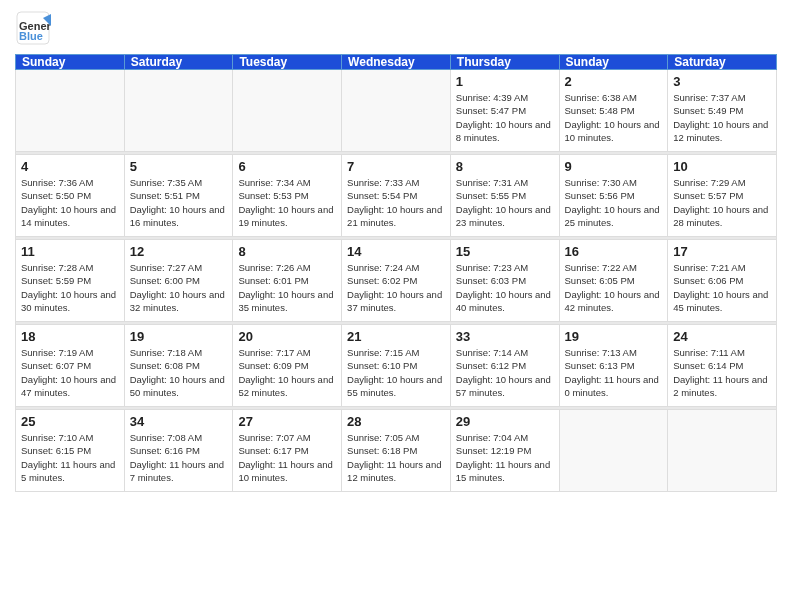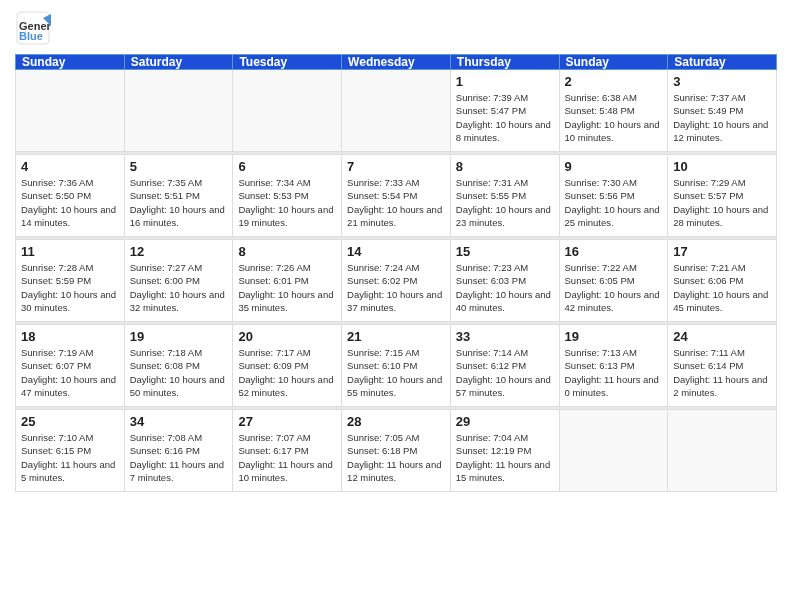--- a/index.html
+++ b/index.html
@@ -113,21 +113,21 @@
         </tr>
     </thead>
     <tbody id="calendar-body">
     <tr>
           <td class="empty"></td>
           <td class="empty"></td>
           <td class="empty"></td>
           <td class="empty"></td>
           <td>
             <span class="day-num">1</span>
-            <div class="day-info">Sunrise: 7:39 AM
+            <div class="day-info">Sunrise: 4:39 AM
 Sunset: 5:47 PM
 Daylight: 10 hours
 and 8 minutes.</div>
           </td>
           <td>
             <span class="day-num">2</span>
             <div class="day-info">Sunrise: 6:38 AM
 Sunset: 5:48 PM
 Daylight: 10 hours
 and 10 minutes.</div>

